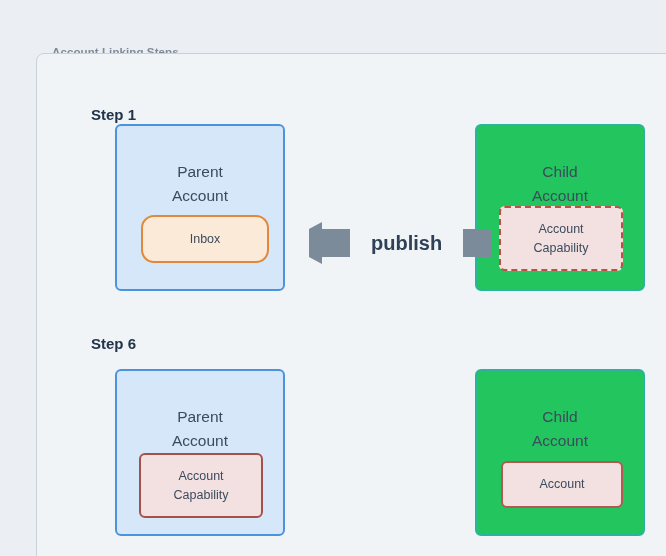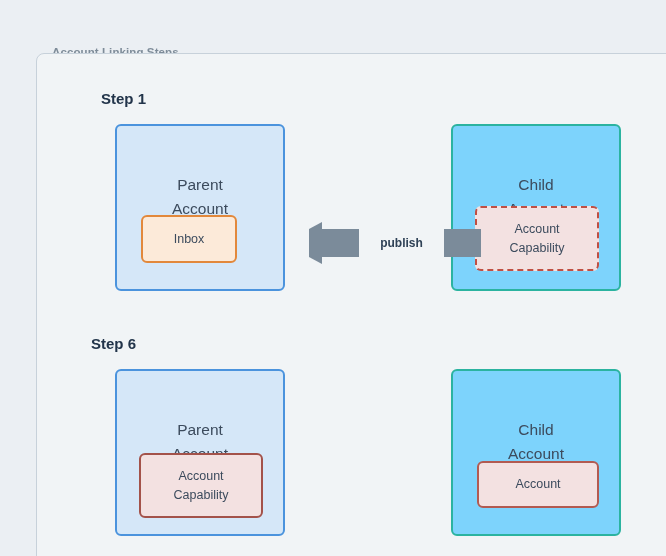--- a/index.html
+++ b/index.html
@@ -23,55 +23,55 @@
     background: #f1f4f6;
     border: 1.5px solid #c7d1da;
     border-radius: 8px;
     box-shadow: 2px 2px 0 rgba(175,190,205,0.45);
   }
 
   .step-heading {
     position: absolute; left: 40px;
     font-size: 15px; font-weight: 700; color: #22344a;
   }
-  .step-heading.s1 { top: 22px; margin-left: 10px; }
+  .step-heading.s1 { top: 38px; }
   .step-heading.s2 { top: 267px; }
 
   .node {
     position: absolute;
     width: 170px; height: 167px;
     border-radius: 6px;
     border: 2px solid;
   }
   .node.parent { background: #d5e7f8; border-color: #4b93dd; left: 78px; }
-  .node.child  { background: #7dd3fc; border-color: #2bb3a0; left: 414px; }
+  .node.child  { background: #22c55e; border-color: #2bb3a0; left: 438px; }
   .node.row1 { top: 70px; }
   .node.row2 { top: 315px; }
 
   .node-title {
-    margin-top: 19px;
+    margin-top: 6px;
     text-align: center;
     font-size: 15.5px; line-height: 24px;
     color: #3c4b5d;
     white-space: pre-line;
   }
 
   .inner {
     position: absolute;
     border: 2px solid;
     border-radius: 6px;
     display: flex; align-items: center; justify-content: center;
     text-align: center;
     font-size: 12.5px; line-height: 19px;
     color: #3c4b5d;
     white-space: pre-line;
   }
   .inner.inbox {
-    left: 24px; top: 89px; width: 96px; height: 48px;
-    background: #fcead9; border-color: #e2883b;
+    left: 24px; top: 89px; width: 128px; height: 48px;
+    background: #fcead9; border-color: #e2883b; border-radius: 13px;
   }
   .inner.cap-dashed {
     left: 22px; top: 80px; width: 124px; height: 65px;
     background: #f3e1e1; border-color: #c04f43; border-style: dashed;
   }
   .inner.cap-solid {
     left: 22px; top: 82px; width: 124px; height: 65px;
     background: #f3e1e1; border-color: #a3524a;
   }
   .inner.account {
@@ -82,21 +82,21 @@
   .arrow {
     position: absolute;
     height: 16px; width: 228px; left: 230px;
     display: flex; align-items: center;
   }
   .arrow.row1 { top: 175px; }
   .arrow.row2 { top: 421px; }
   .seg { flex: 1; height: 3px; background: #7b8b9a; }
   .arrow-label {
     margin: 0 7px;
-    font-size: 12px; font-weight: 600; color: #2f4156;
+    font-size: 20px; font-weight: 600; color: #2f4156;
     white-space: nowrap;
   }
   .head { width: 0; height: 0; border-top: 7px solid transparent; border-bottom: 7px solid transparent; }
   .head-left  { border-right: 13px solid #7b8b9a; }
   .head-right { border-left: 13px solid #7b8b9a; }
 </style>
 </head>
 <body>
 
 <div class="page">

